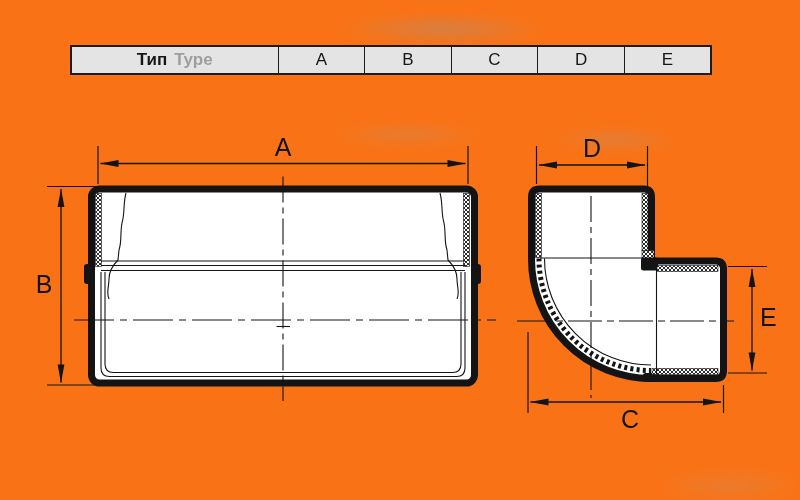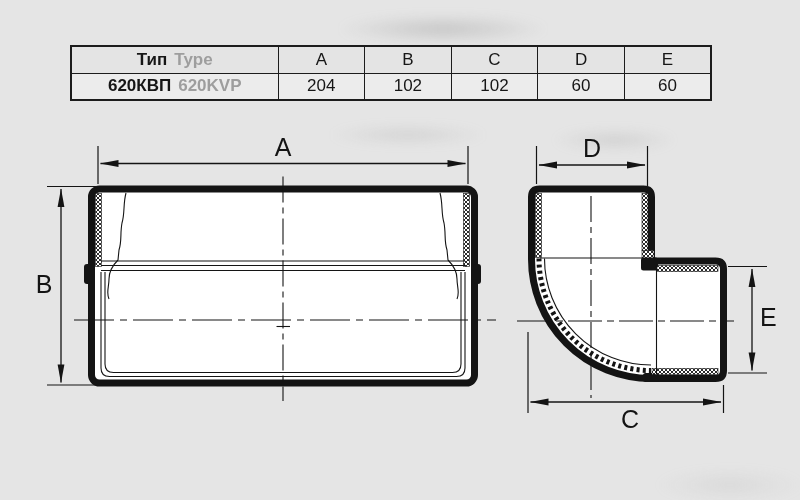--- a/index.html
+++ b/index.html
@@ -1,16 +1,16 @@
 <!DOCTYPE html>
 <html><head>
 <meta charset="utf-8">
 <style>
   html,body{margin:0;padding:0;background:#fff;}
-  .stage{position:relative;width:800px;height:500px;background:#e5e5e5;overflow:hidden;
+  .stage{position:relative;width:800px;height:500px;background:#f97316;overflow:hidden;
          font-family:"Liberation Sans",sans-serif;}
   
   .smudge{position:absolute;border-radius:50%;filter:blur(5px);pointer-events:none;}
   .s1{left:337px;top:14px;width:212px;height:30px;
       background:radial-gradient(ellipse at center,rgba(150,150,150,.38),rgba(150,150,150,0) 70%);}
   .s2{left:328px;top:124px;width:160px;height:22px;
       background:radial-gradient(ellipse at center,rgba(160,160,160,.25),rgba(160,160,160,0) 70%);}
   .s3{left:552px;top:128px;width:125px;height:24px;
       background:radial-gradient(ellipse at center,rgba(160,160,160,.28),rgba(160,160,160,0) 70%);}
   .s4{left:655px;top:468px;width:150px;height:34px;
@@ -53,30 +53,20 @@
     <tbody>
     <tr class="hdr">
       <td class="nm">
         <span class="ru">Тип</span><span class="en">Type</span>
       </td>
       <td>A</td>
       <td>B</td>
       <td>C</td>
       <td>D</td>
       <td>E</td>
-    </tr>
-    <tr class="alt">
-      <td class="nm">
-        <span class="ru">620КВП</span><span class="en">620KVP</span>
-      </td>
-      <td>204</td>
-      <td>102</td>
-      <td>102</td>
-      <td>60</td>
-      <td>60</td>
     </tr>
     </tbody>
   </table>
 
   <svg class="draw" width="800" height="500" viewBox="0 0 800 500">
     <defs>
       <pattern id="xh" width="4" height="4" patternUnits="userSpaceOnUse">
         <rect width="4" height="4" fill="#ffffff"></rect>
         <path d="M0,0L4,4M4,0L0,4" stroke="#141414" stroke-width="0.9"></path>
       </pattern>

